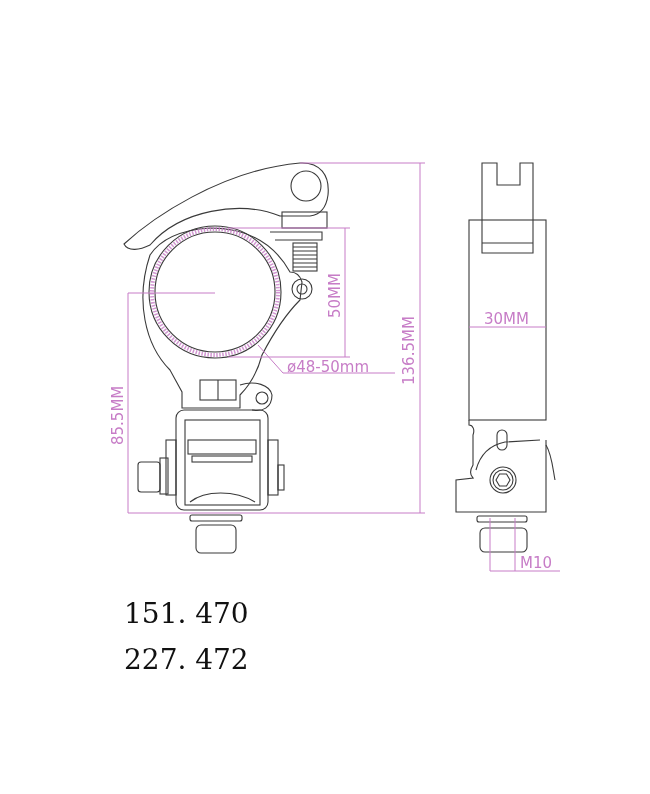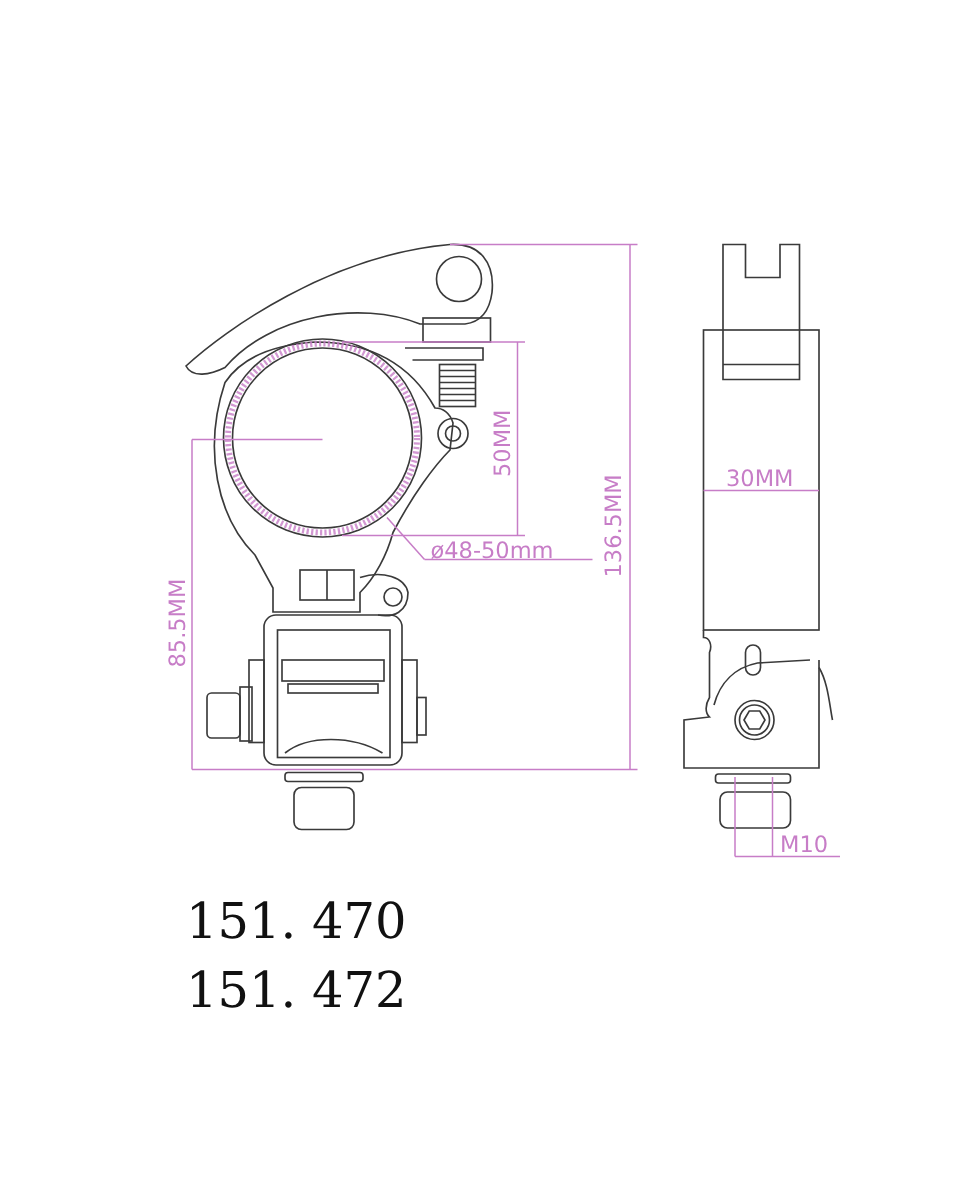--- a/index.html
+++ b/index.html
@@ -2,21 +2,21 @@
 <html><head>
 <meta charset="utf-8">
 <style>
   html,body{margin:0;padding:0;background:#ffffff;}
   body{width:650px;height:794px;position:relative;overflow:hidden;font-family:"DejaVu Sans",sans-serif;}
   #drawing{position:absolute;left:0;top:0;width:650px;height:794px;}
   .part{fill:none;stroke:#3a3a3a;stroke-width:1.1;}
   .dim{fill:none;stroke:#c77dc7;stroke-width:1;}
   .dimtxt{fill:#c77dc7;font-family:"DejaVu Sans",sans-serif;font-size:15px;}
   .hatch{fill:none;stroke:#c77dc7;stroke-width:4;stroke-dasharray:1.5 1.5;opacity:.8;}
-  .label{position:absolute;left:124px;font-family:"DejaVu Serif",serif;font-size:33px;color:#111;letter-spacing:0px;line-height:40px;}
+  .label{position:absolute;left:124px;font-family:"DejaVu Serif",serif;font-size:28px;color:#111;letter-spacing:0px;line-height:40px;}
 </style>
 </head>
 <body>
 
 <svg id="drawing" viewBox="0 0 650 794" xmlns="http://www.w3.org/2000/svg">
 
   <g>
 
     <path class="part" d="M124,244 C150,220 220,170 300,163 C320,162 330,175 328,195 C326,210 318,215 310,216 L280,216 C240,200 180,210 150,245 C140,250 128,252 124,244 Z"></path>
     <circle class="part" cx="306" cy="186" r="15"></circle>
@@ -92,13 +92,13 @@
     <line class="dim" x1="469" y1="327" x2="546" y2="327"></line>
     <text class="dimtxt" x="484" y="324">30MM</text>
     <line class="dim" x1="490" y1="518" x2="490" y2="571"></line>
     <line class="dim" x1="515" y1="518" x2="515" y2="571"></line>
     <line class="dim" x1="490" y1="571" x2="560" y2="571"></line>
     <text class="dimtxt" x="520" y="568">M10</text>
   </g>
 </svg>
 
 <div class="label" style="top:594px;">151. 470</div>
-<div class="label" style="top:640px;">151. 472</div>
+<div class="label" style="top:640px;">227. 472</div>
 
 </body></html>

